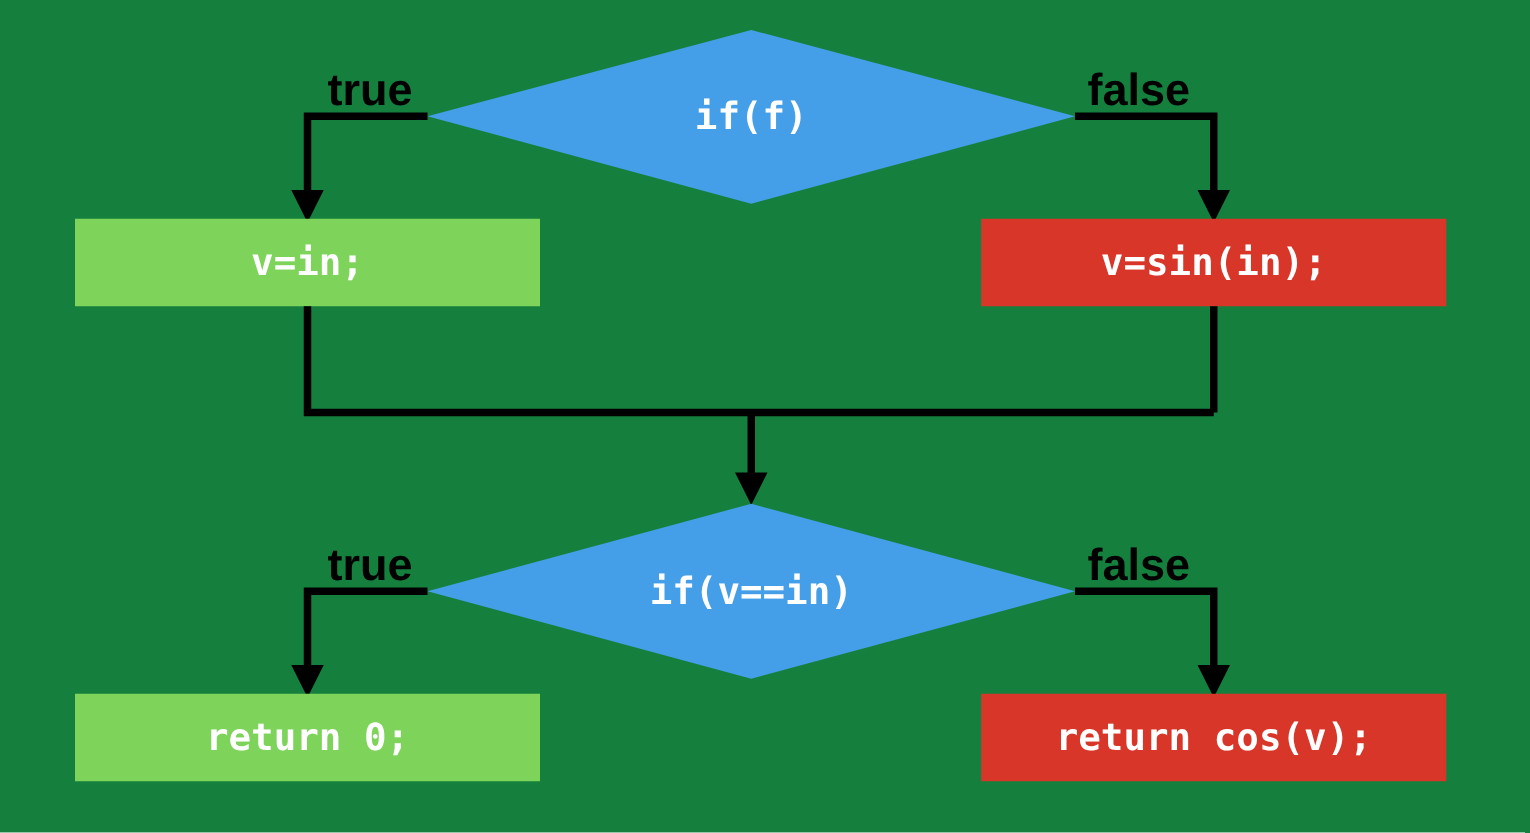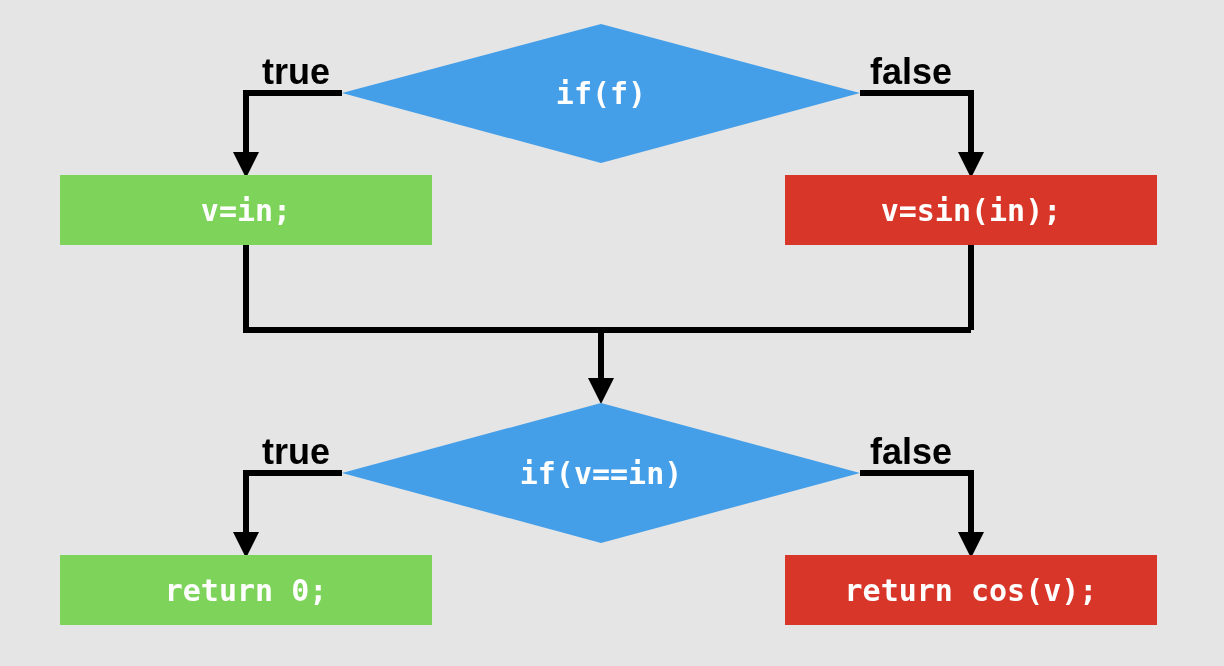--- a/index.html
+++ b/index.html
@@ -1,18 +1,18 @@
 <!DOCTYPE html>
 <html><head>
 <meta charset="utf-8">
 <style>
   html,body{margin:0;padding:0;background:#ffffff;}
   body{width:1224px;height:666px;overflow:hidden;
        font-family:"Liberation Sans",sans-serif;}
-  #flowchart-root{position:relative;width:1224px;height:666px;background:#e5e5e5;}
+  #flowchart-root{position:relative;width:1224px;height:666px;background:#15803d;}
   svg#flow-svg{position:absolute;left:0;top:0;width:1224px;height:666px;display:block;}
   .node-label{font-family:"DejaVu Sans Mono","Liberation Mono",monospace;
               font-size:30px;font-weight:bold;fill:#ffffff;
               dominant-baseline:middle;text-anchor:middle;}
   .edge-label{font-family:"Liberation Sans",sans-serif;
               font-size:36px;font-weight:bold;fill:#000000;
               dominant-baseline:alphabetic;text-anchor:middle;}
   .connector{stroke:#000000;stroke-width:6;fill:none;stroke-linecap:butt;}
   .arrow-head{fill:#000000;stroke:none;}
 </style>

